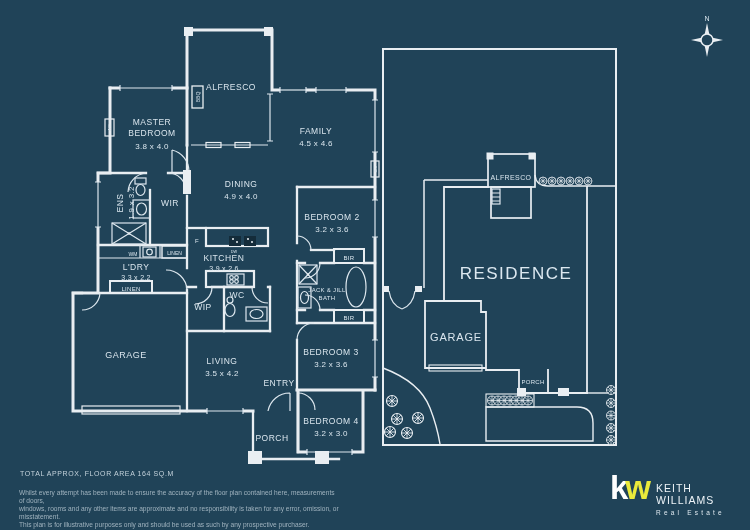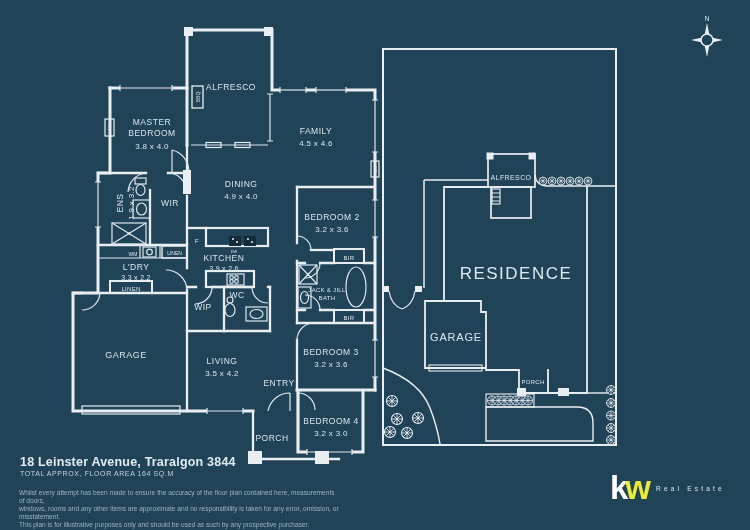--- a/index.html
+++ b/index.html
@@ -331,26 +331,26 @@
   <g>
     <text x="707" y="21" text-anchor="middle" style="font-size:7px">N</text>
     <polygon points="707,23 710.5,40 703.5,40" class="fill-wall"></polygon>
     <polygon points="707,57 710.5,40 703.5,40" class="fill-wall"></polygon>
     <polygon points="691,40 707,36.5 707,43.5" class="fill-wall"></polygon>
     <polygon points="723,40 707,36.5 707,43.5" class="fill-wall"></polygon>
     <circle cx="707" cy="40" r="6" fill="#204358" stroke="#e9eef2" stroke-width="1.5"></circle>
   </g>
 </svg>
 
-  <div class="footer-address">18 Leinster Avenue, Traralgon 3844</div>
   <div class="footer-area">TOTAL APPROX, FLOOR AREA 164 SQ.M</div>
   <div class="footer-disc">
     <div>Whilst every attempt has been made to ensure the accuracy of the floor plan contained here, measurements of doors,</div>
     <div>windows, rooms and any other items are approximate and no responsibility is taken for any error, omission, or misstatement.</div>
     <div>This plan is for illustrative purposes only and should be used as such by any prospective purchaser.</div>
   </div>
   <div class="logo">
     <div class="kw"><span class="k">k</span><span class="w">w</span></div>
     <div class="txt">
+      <div class="brand">KEITH WILLIAMS</div>
       <div class="tag">Real Estate</div>
     </div>
   </div>
 </div>
 
 </body></html>

